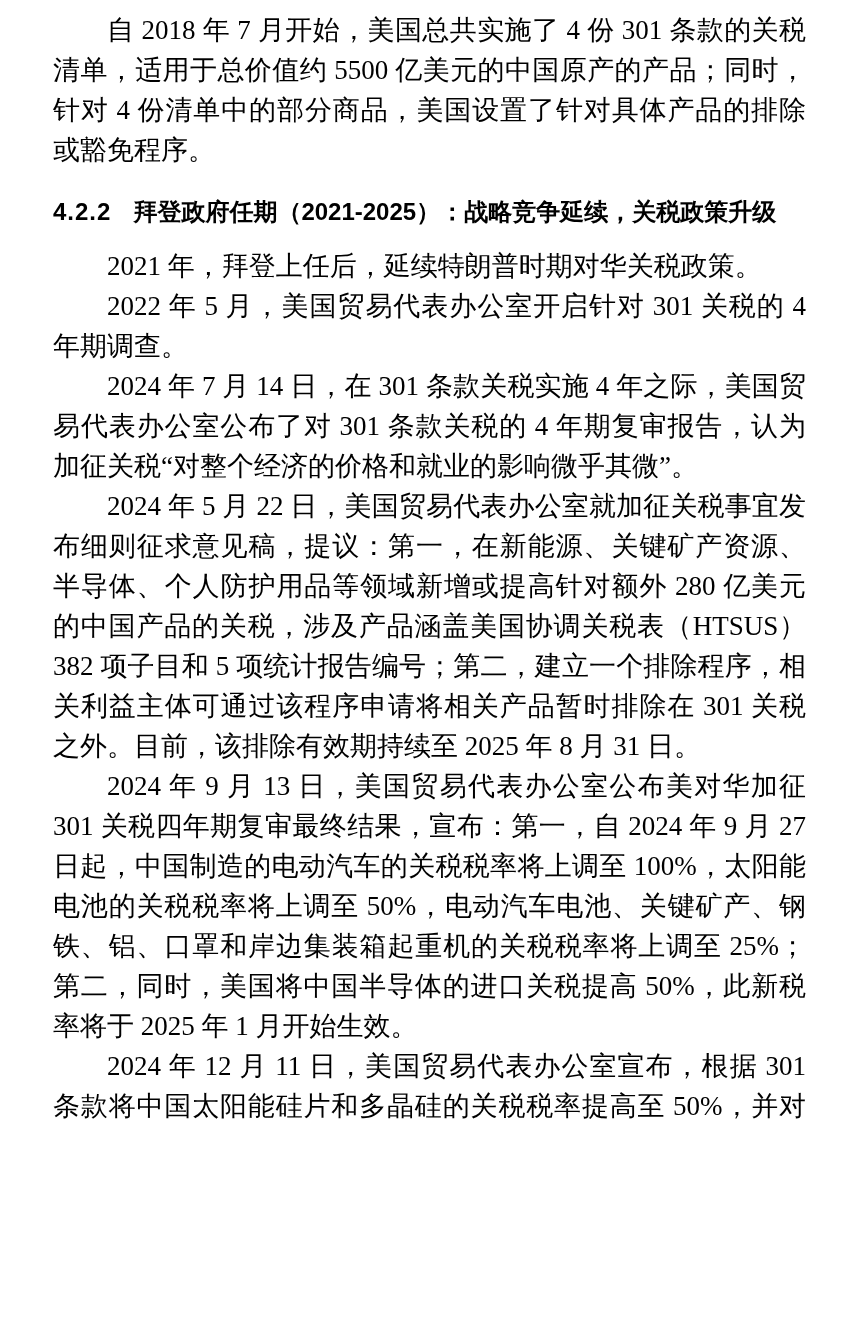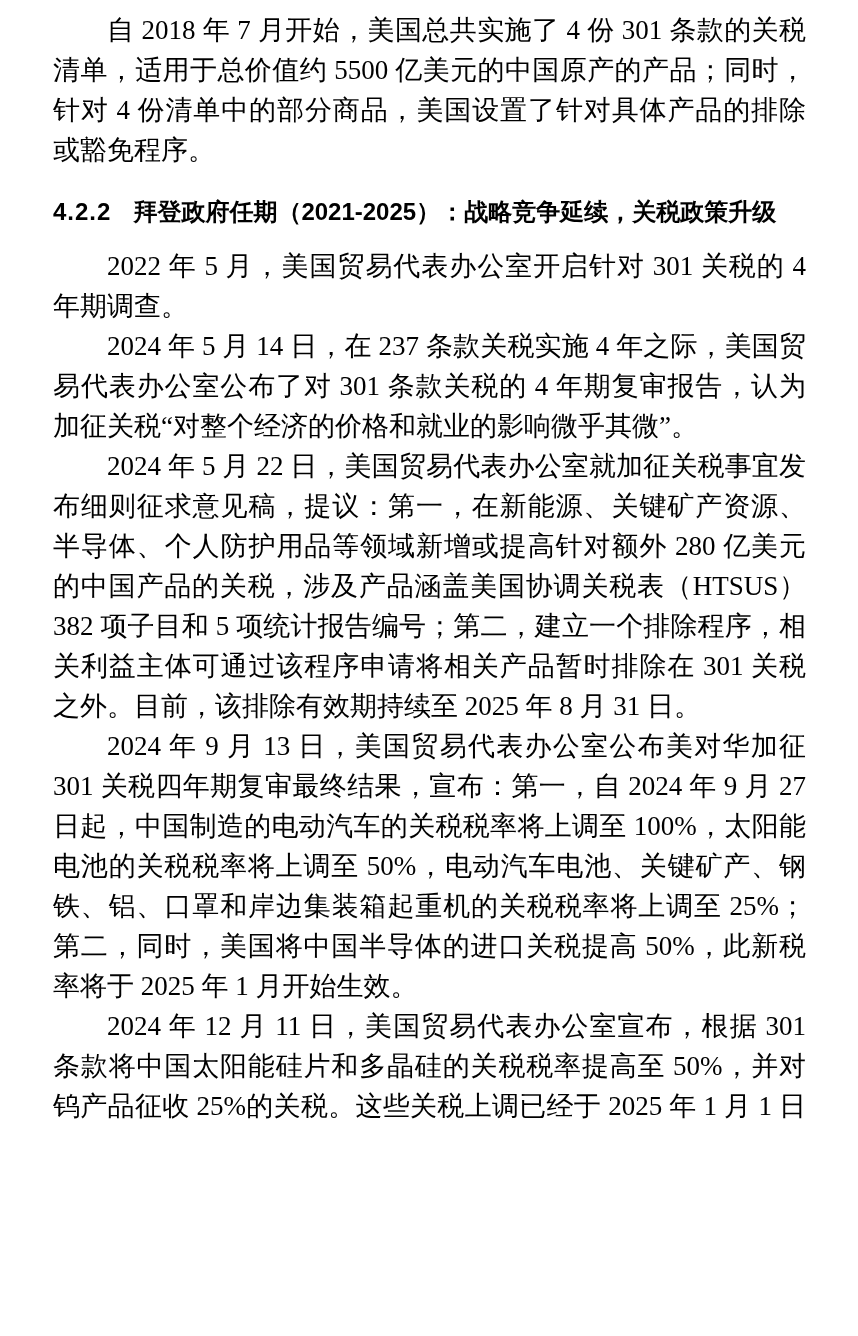--- a/index.html
+++ b/index.html
@@ -51,21 +51,22 @@
 </style>
 </head>
 <body>
 
 <div class="page">
 
   <p class="para">自 2018 年 7 月开始，美国总共实施了 4 份 301 条款的关税清单，适用于总价值约 5500 亿美元的中国原产的产品；同时，针对 4 份清单中的部分商品，美国设置了针对具体产品的排除或豁免程序。</p>
 
   <h2 class="heading"><span class="num">4.2.2</span><span>拜登政府任期（2021-2025）：战略竞争延续，关税政策升级</span></h2>
 
+  <p class="para">2021 年，拜登上任后，延续特朗普时期对华关税政策。</p>
   <p class="para">2022 年 5 月，美国贸易代表办公室开启针对 301 关税的 4 年期调查。</p>
-  <p class="para">2024 年 5 月 14 日，在 237 条款关税实施 4 年之际，美国贸易代表办公室公布了对 301 条款关税的 4 年期复审报告，认为加征关税“对整个经济的价格和就业的影响微乎其微”。</p>
+  <p class="para">2024 年 7 月 14 日，在 301 条款关税实施 4 年之际，美国贸易代表办公室公布了对 301 条款关税的 4 年期复审报告，认为加征关税“对整个经济的价格和就业的影响微乎其微”。</p>
   <p class="para">2024 年 5 月 22 日，美国贸易代表办公室就加征关税事宜发布细则征求意见稿，提议：第一，在新能源、关键矿产资源、半导体、个人防护用品等领域新增或提高针对额外 280 亿美元的中国产品的关税，涉及产品涵盖美国协调关税表（HTSUS）382 项子目和 5 项统计报告编号；第二，建立一个排除程序，相关利益主体可通过该程序申请将相关产品暂时排除在 301 关税之外。目前，该排除有效期持续至 2025 年 8 月 31 日。</p>
   <p class="para">2024 年 9 月 13 日，美国贸易代表办公室公布美对华加征 301 关税四年期复审最终结果，宣布：第一，自 2024 年 9 月 27 日起，中国制造的电动汽车的关税税率将上调至 100%，太阳能电池的关税税率将上调至 50%，电动汽车电池、关键矿产、钢铁、铝、口罩和岸边集装箱起重机的关税税率将上调至 25%；第二，同时，美国将中国半导体的进口关税提高 50%，此新税率将于 2025 年 1 月开始生效。</p>
   <p class="para">2024 年 12 月 11 日，美国贸易代表办公室宣布，根据 301 条款将中国太阳能硅片和多晶硅的关税税率提高至 50%，并对钨产品征收 25%的关税。这些关税上调已经于 2025 年 1 月 1 日生效。</p>
 
   <div class="page-number">46</div>
 
 </div>
 
 </body></html>

